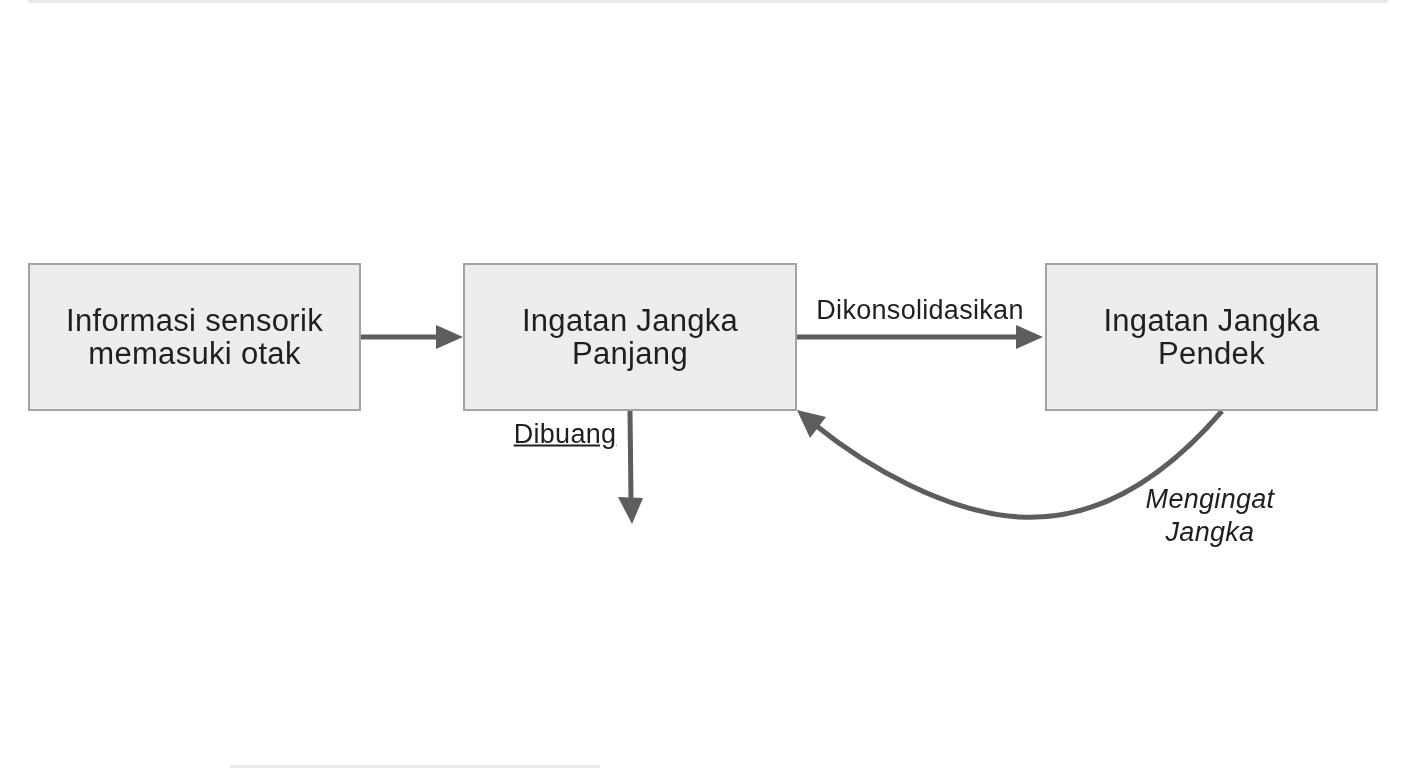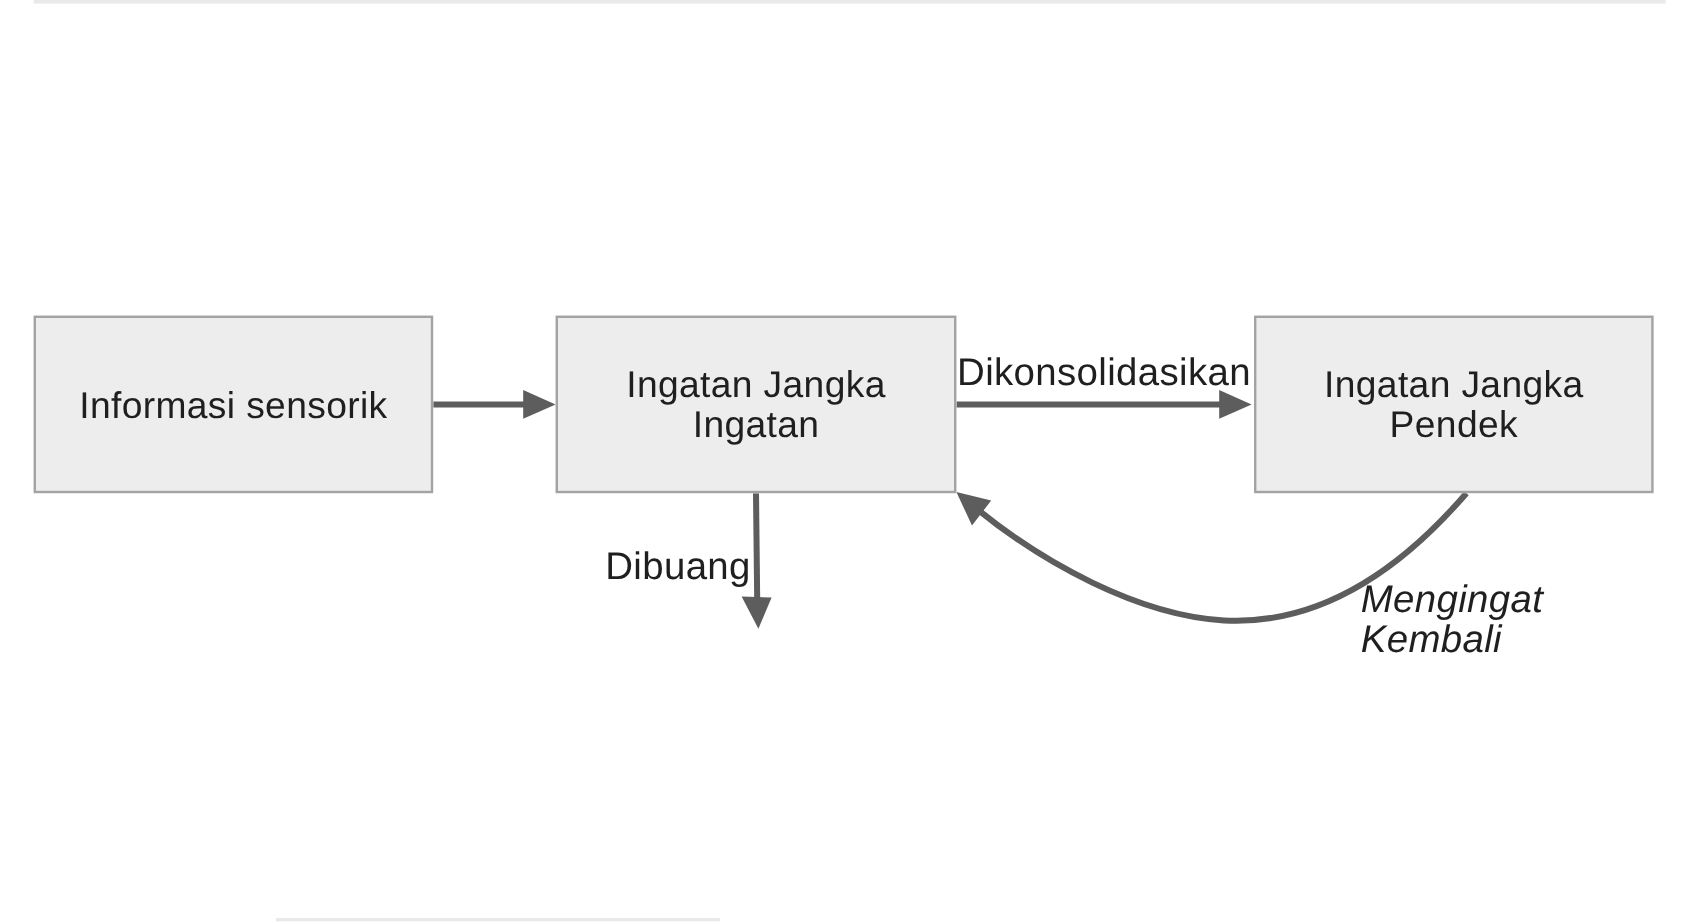--- a/index.html
+++ b/index.html
@@ -36,28 +36,28 @@
     line-height: 33px;
     letter-spacing: 0.3px;
   }
   #node-sensory   { left: 28px;   top: 263px; width: 333px; height: 148px; }
   #node-shortterm { left: 463px;  top: 263px; width: 334px; height: 148px; }
   #node-longterm  { left: 1045px; top: 263px; width: 333px; height: 148px; }
 
   .edge-label {
     position: absolute;
     transform: translate(-50%, -50%);
-    font-size: 32px;
+    font-size: 27px;
     line-height: 33px;
     letter-spacing: 0.3px;
     white-space: nowrap;
-    text-align: left;
+    text-align: center;
   }
   #label-consolidated { left: 920px;  top: 310px; }
-  #label-discarded    { left: 565px;  top: 472px; }
+  #label-discarded    { left: 565px;  top: 434px; text-decoration: underline; }
   #label-recall       { left: 1210px; top: 516px; font-style: italic; }
 
   svg.arrows {
     position: absolute;
     left: 0; top: 0;
     width: 1408px;
     height: 768px;
     pointer-events: none;
   }
   svg.arrows .stroke { stroke: var(--arrow); stroke-width: 5; fill: none; }
@@ -96,34 +96,35 @@
     </g>
 
     <g>
       <path class="stroke" d="M 1222 411 C 1160 483 1093 521 1020 517 C 948 513 868 468 814 424"></path>
       <polygon class="head" points="797,410 826,417 810,438"></polygon>
     </g>
   </svg>
 
   <div class="node" id="node-sensory">
     <span>Informasi sensorik</span>
+    <span>memasuki otak</span>
   </div>
 
   <div class="node" id="node-shortterm">
     <span>Ingatan Jangka</span>
-    <span>Ingatan</span>
+    <span>Panjang</span>
   </div>
 
   <div class="node" id="node-longterm">
     <span>Ingatan Jangka</span>
     <span>Pendek</span>
   </div>
 
   <div class="edge-label" id="label-consolidated">Dikonsolidasikan</div>
 
   <div class="edge-label" id="label-discarded">Dibuang</div>
 
   <div class="edge-label" id="label-recall">
     <div>Mengingat</div>
-    <div>Kembali</div>
+    <div>Jangka</div>
   </div>
 
 </div>
 
 </body></html>

